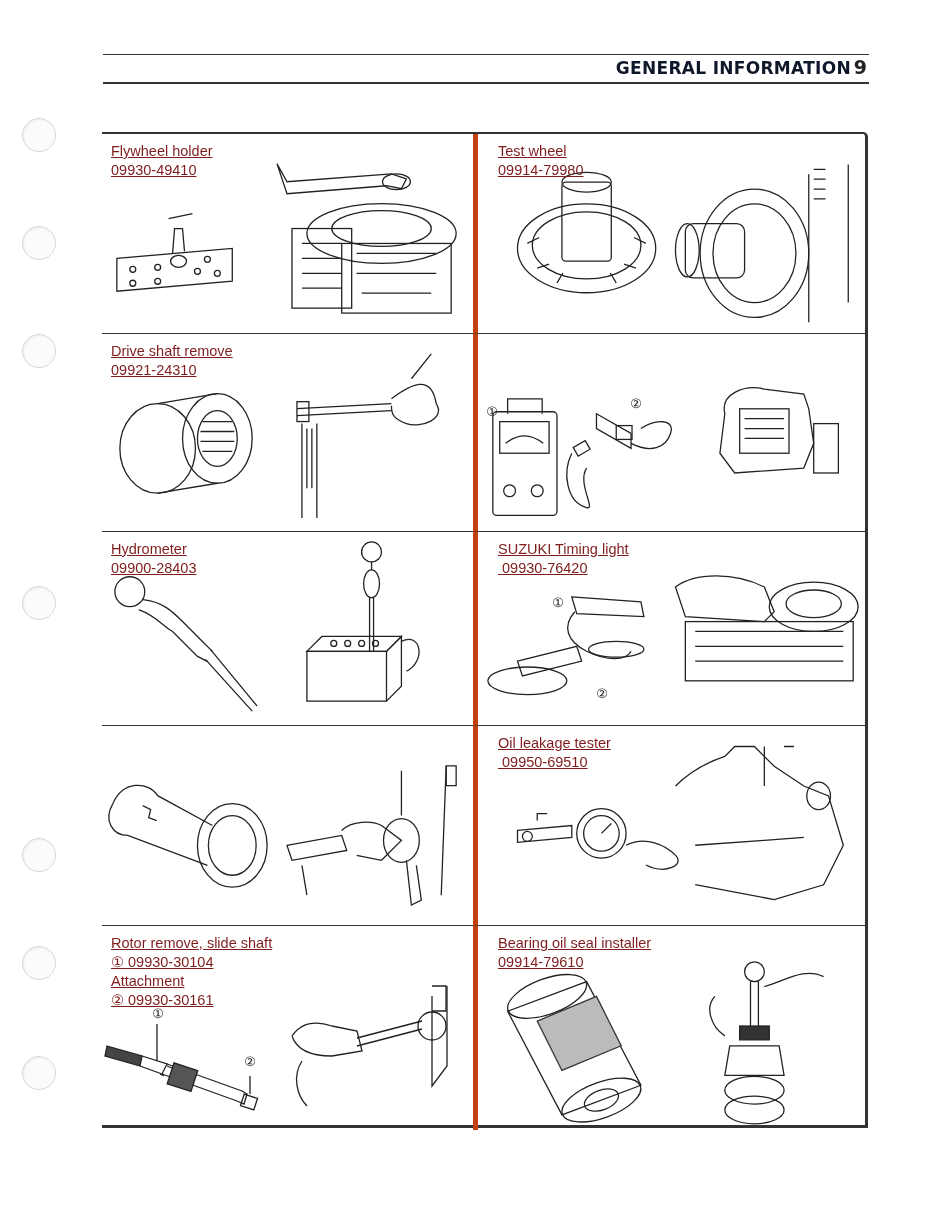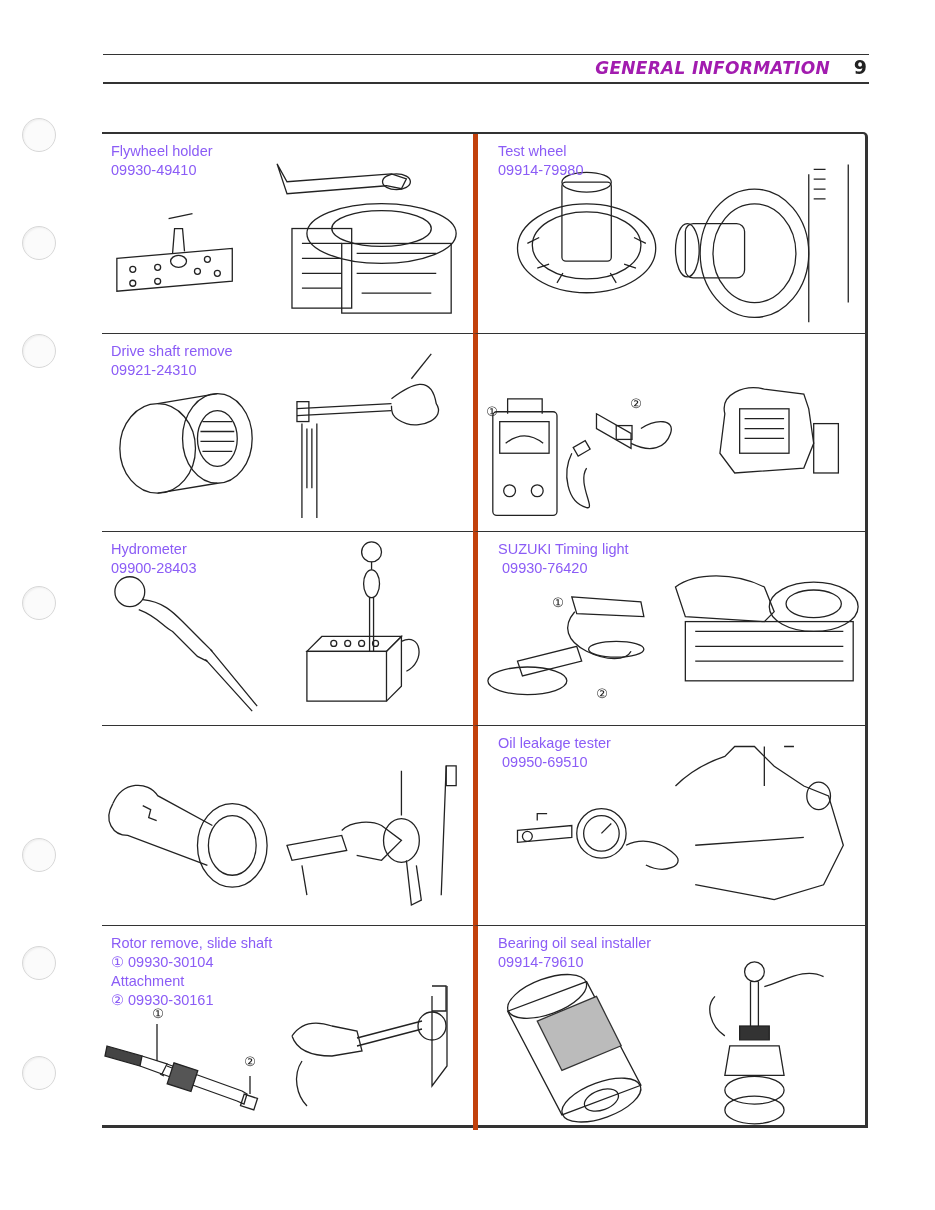--- a/index.html
+++ b/index.html
@@ -9,23 +9,23 @@
   }
   .hole {
     position: absolute; left: 22px; width: 32px; height: 32px;
     border-radius: 50%; border: 1px solid #d8d8d8; background: #fbfbfb;
     box-shadow: inset 1px 1px 2px rgba(0,0,0,0.06);
   }
   .header-rule-top {
     position: absolute; left: 103px; top: 54px; width: 766px; height: 1px; background: #333;
   }
   .header-title {
-    position: absolute; right: 105px; top: 58px;
-    font-family: "DejaVu Sans", sans-serif; font-weight: bold; font-style: italic;
-    font-size: 17px; letter-spacing: 0.3px; color: #a21caf;
+    position: absolute; right: 84px; top: 58px;
+    font-family: "DejaVu Sans", sans-serif; font-weight: bold; 
+    font-size: 17px; letter-spacing: 0.3px; color: #0f172a;
   }
   .header-page {
     position: absolute; right: 68px; top: 56px;
     font-family: "DejaVu Sans", sans-serif; font-weight: bold; font-size: 19px; color: #222;
   }
   .header-rule-bottom {
     position: absolute; left: 103px; top: 82px; width: 766px; height: 2px; background: #333;
   }
   .grid {
     position: absolute; left: 102px; top: 132px; width: 766px; height: 996px;
@@ -34,21 +34,21 @@
     display: grid; grid-template-columns: 371px 395px;
     grid-template-rows: 200px 198px 194px 200px 204px;
     box-sizing: border-box;
   }
   .cell {
     position: relative; border-bottom: 1px solid #333; box-sizing: border-box; overflow: hidden;
   }
   .cell.right { border-left: 5px solid #c2410c; }
   .cell.last { border-bottom: none; }
   .label {
-    position: absolute; left: 9px; top: 8px; font-size: 14.5px; line-height: 19px; color: #8b5cf6;
+    position: absolute; left: 9px; top: 8px; font-size: 14.5px; line-height: 19px; color: #7f1d1d; text-decoration: underline;
   }
   .cell.right .label { left: 20px; }
   .label div { white-space: pre; }
   .illus { position: absolute; left: 0; top: 0; width: 100%; height: 100%; }
   .illus svg { width: 100%; height: 100%; }
   .callout {
     position: absolute; font-size: 13px; width: 16px; height: 16px; line-height: 16px;
     text-align: center; color: #222;
   }
 </style>

